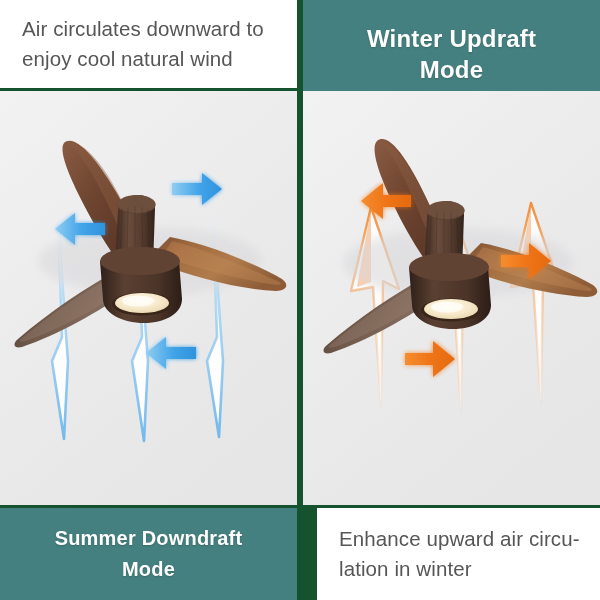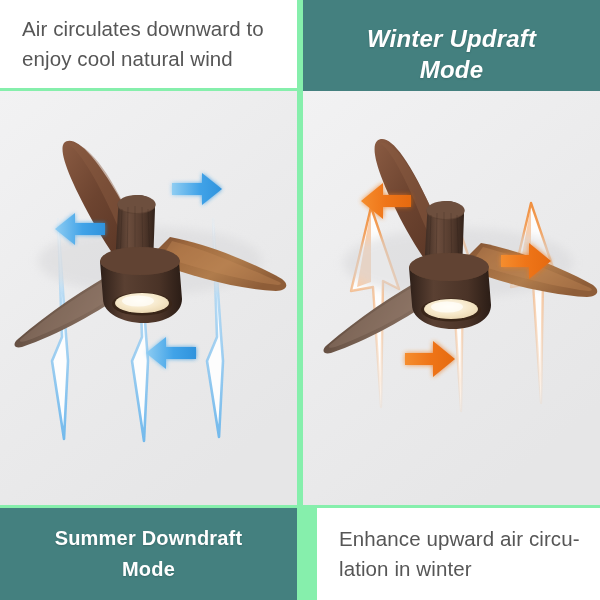--- a/index.html
+++ b/index.html
@@ -5,38 +5,38 @@
   html,body{margin:0;padding:0;}
   body{
     width:600px;height:600px;
     background:#ffffff;
     font-family:"Liberation Sans", sans-serif;
     overflow:hidden;
   }
   .board{
     position:relative;
     width:600px;height:600px;
-    background:#86efac;
+    background:#14532d;
     box-sizing:border-box;
   }
 
   
   .panel{position:absolute;box-sizing:border-box;overflow:hidden;}
 
   
   #cap-tl{left:0;top:0;width:297px;height:88px;background:#ffffff;
           display:flex;align-items:center;justify-content:flex-start;}
   #cap-tl .captxt{
     color:#565656;font-size:20.5px;line-height:30px;
     padding-left:22px;letter-spacing:.1px;font-weight:400;
   }
 
   
   #cap-tr{left:303px;top:0;width:297px;height:107px;
-          display:flex;align-items:center;justify-content:center;font-style:italic;}
+          display:flex;align-items:center;justify-content:center;}
   #cap-tr .captxt{
     color:#ffffff;font-size:24px;line-height:31px;font-weight:bold;
     text-align:center;letter-spacing:.2px;
     text-shadow:0 1px 2px rgba(0,0,0,.18);
   }
 
   
   #cap-bl{left:0;top:508px;width:297px;height:92px;
           display:flex;align-items:center;justify-content:center;}
   #cap-bl .captxt{

